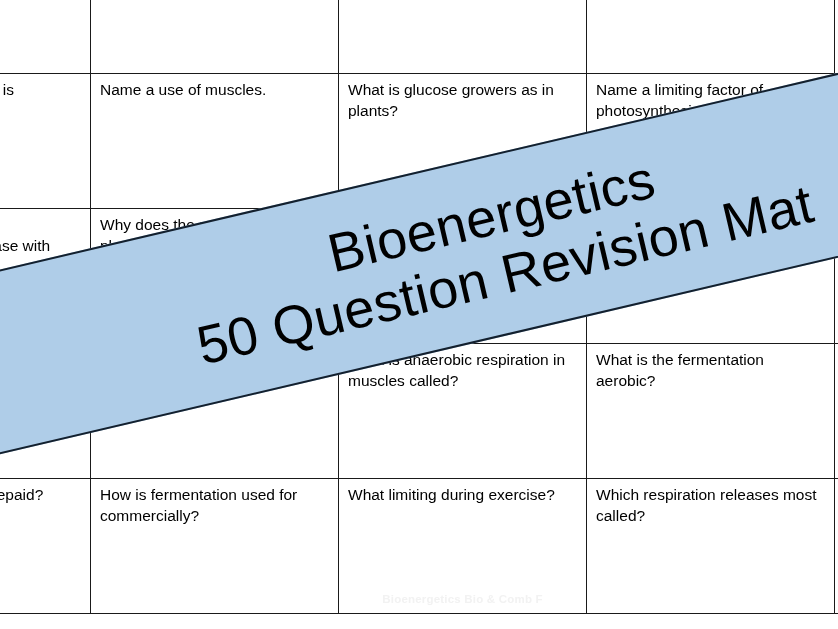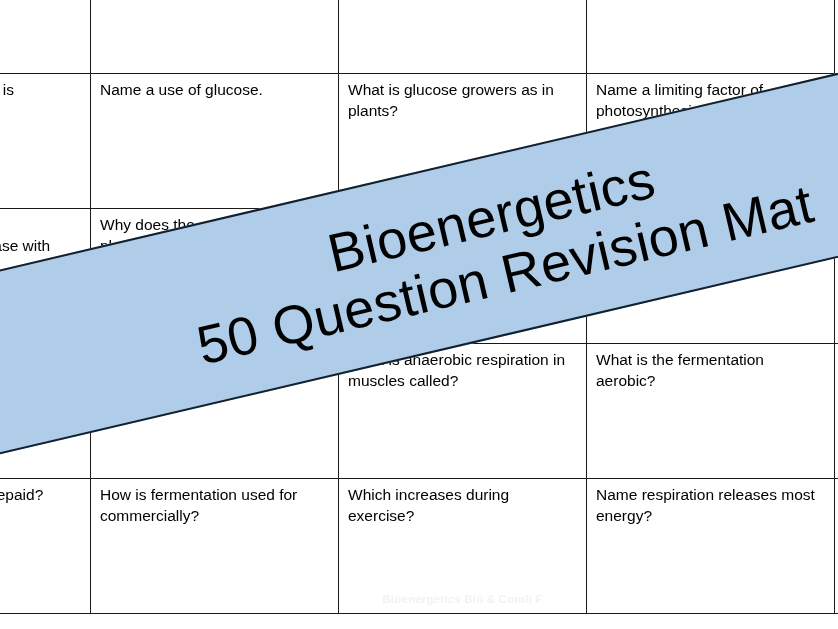--- a/index.html
+++ b/index.html
@@ -112,21 +112,21 @@
           <td></td>
           <td></td>
           <td></td>
           <td></td>
         </tr>
         <tr>
           <td>
               <span class="q">What type of reaction is photosynthesis?</span>
             </td>
           <td>
-              <span class="q">Name a use of glucose.</span>
+              <span class="q">Name a use of muscles.</span>
             </td>
           <td>
               <span class="q">What is glucose growers as in plants?</span>
             </td>
           <td>
               <span class="q">Name a limiting factor of photosynthesis.</span>
             </td>
           <td></td>
         </tr>
         <tr>
@@ -160,25 +160,25 @@
           <td></td>
         </tr>
         <tr>
           <td>
               <span class="q">Why is oxygen debt repaid?</span>
             </td>
           <td>
               <span class="q">How is fermentation used for commercially?</span>
             </td>
           <td>
-              <span class="q">Which increases during exercise?</span>
+              <span class="q">What limiting during exercise?</span>
               <span class="watermark">Bioenergetics Bio &amp; Comb F</span>
             </td>
           <td>
-              <span class="q">Name respiration releases most energy?</span>
+              <span class="q">Which respiration releases most called?</span>
             </td>
           <td></td>
         </tr>
       </tbody>
     </table>
   </div>
 
   <div id="banner" style="background: rgb(175, 205, 232); border-color: rgb(19, 32, 46); color: rgb(0, 0, 0);">
     <div class="banner-text">
       <span class="line1">Bioenergetics</span>

